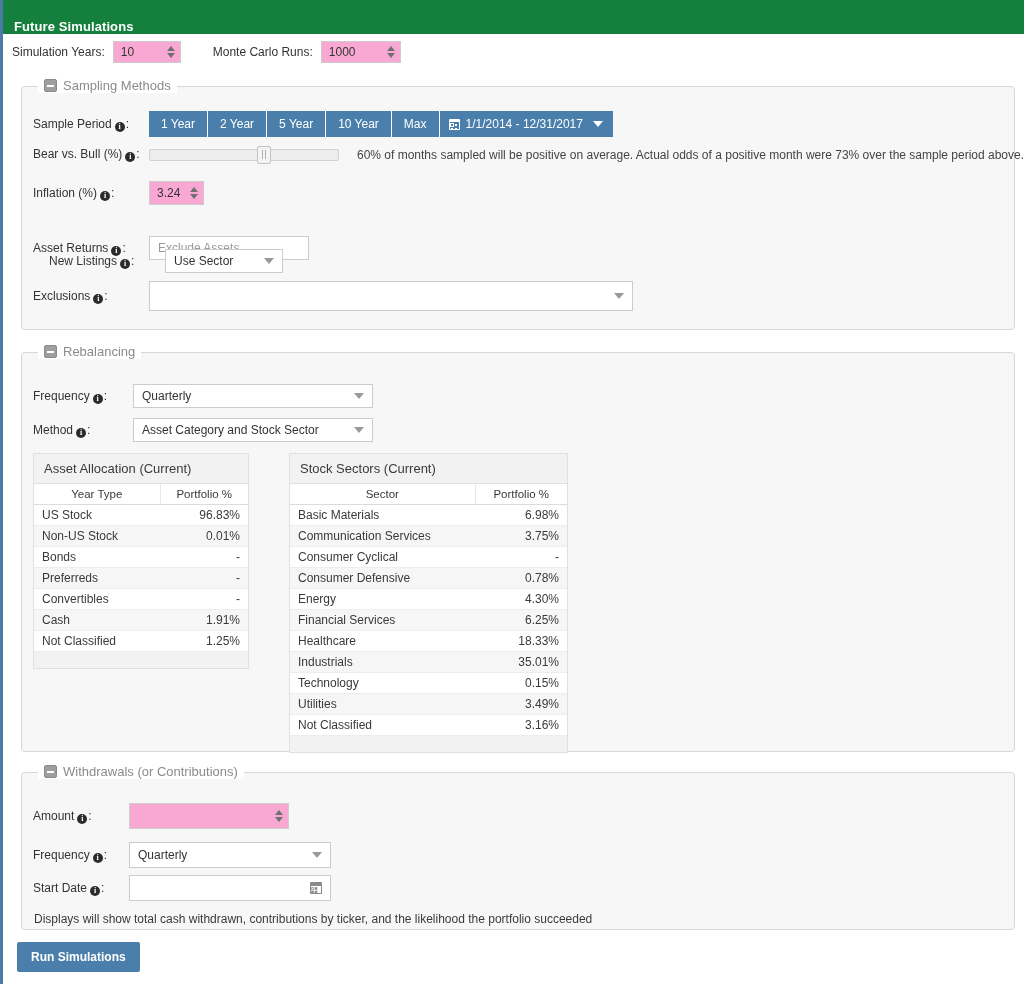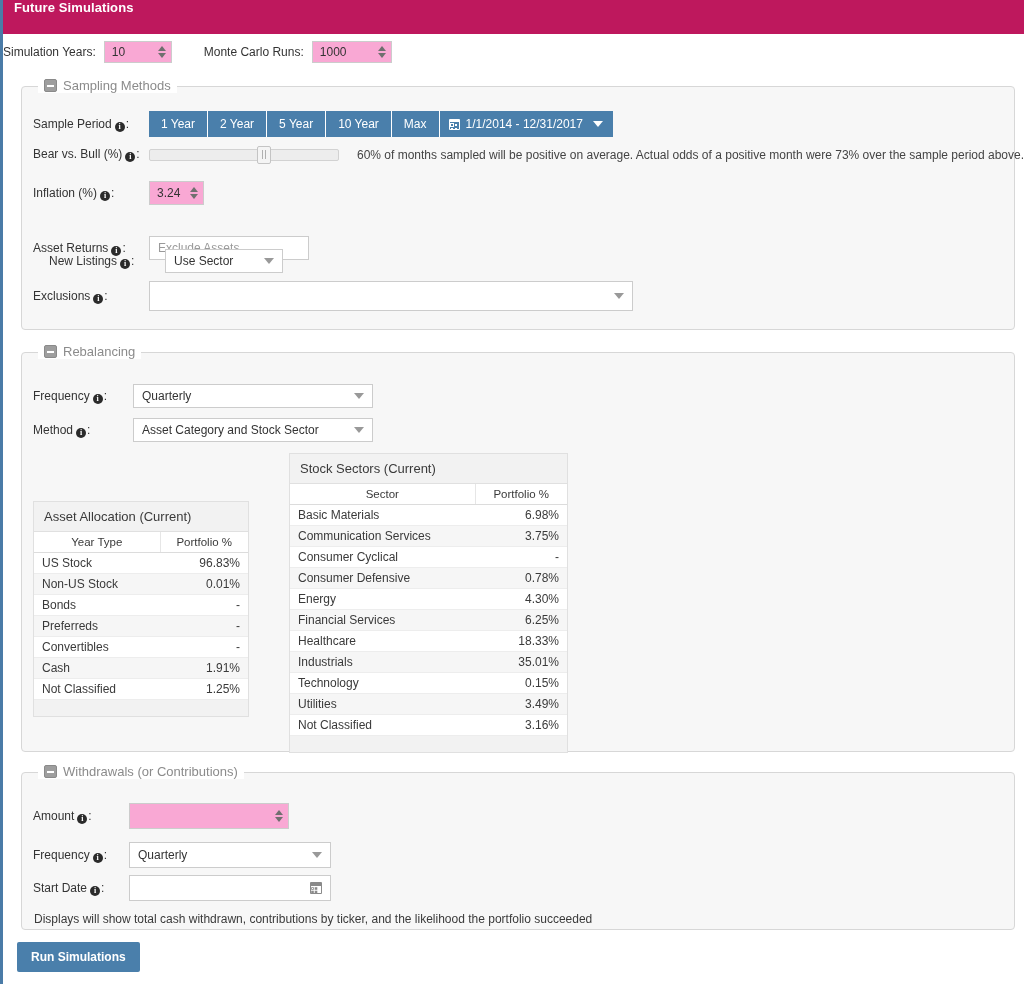--- a/index.html
+++ b/index.html
@@ -15,36 +15,36 @@
   .page {
     position: relative;
     width: 1024px; height: 984px;
     border-left: 3px solid #4a7ba7;
     background: #ffffff;
   }
 
   
   .titlebar {
     height: 34px;
-    background: #be185d;
+    background: #15803d;
     color: #ffffff;
     display: flex;
-    align-items: flex-start;
+    align-items: flex-end;
     padding-left: 11px;
     font-size: 13px;
     font-weight: bold;
     letter-spacing: .1px;
   }
 
   
   .toprow {
     display: flex;
     align-items: center;
     height: 36px;
-    padding-left: 0;
+    padding-left: 9px;
     gap: 8px;
     background: #ffffff;
   }
   .toprow .lbl { font-size: 12px; color: #333; }
 
   
   .spinner {
     display: inline-flex;
     align-items: center;
     justify-content: space-between;
@@ -408,21 +408,21 @@
     <div class="frow" style="left:11px; top:65px;">
       <span class="flabel" style="width:100px">
         <span>Method</span><span class="info">i</span>:
       </span>
       <span class="select" style="width:240px">
         <span>Asset Category and Stock Sector</span>
         <span class="caret"></span>
       </span>
     </div>
 
-    <div class="tbl" style="left:11px; top:100px; width:216px;margin-top:48px;">
+    <div class="tbl" style="left:11px; top:100px; width:216px;">
       <div class="cap">Asset Allocation (Current)</div>
       <table>
         <thead>
             <tr>
           <th>Year Type</th>
           <th class="sep" style="width:88px">Portfolio %</th>
         </tr>
           </thead>
         <tbody id="asset-body">
             <tr>

